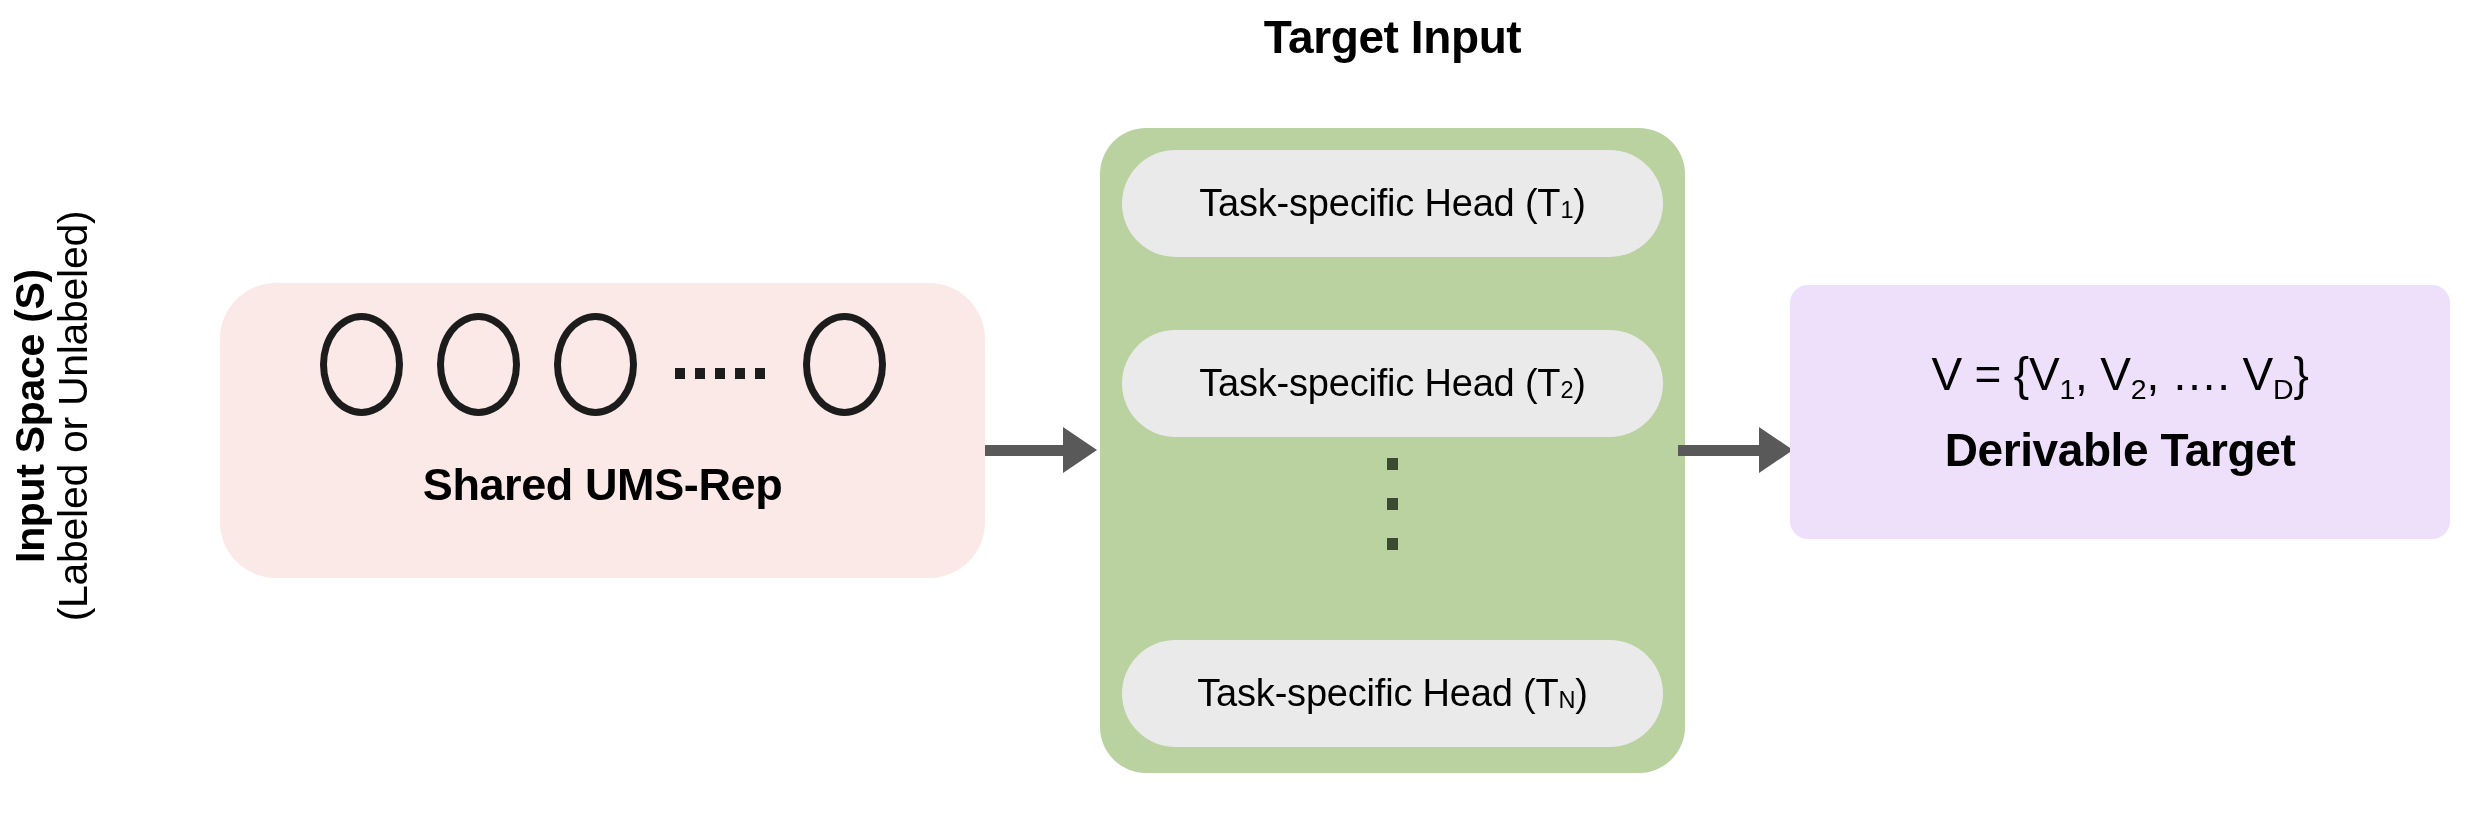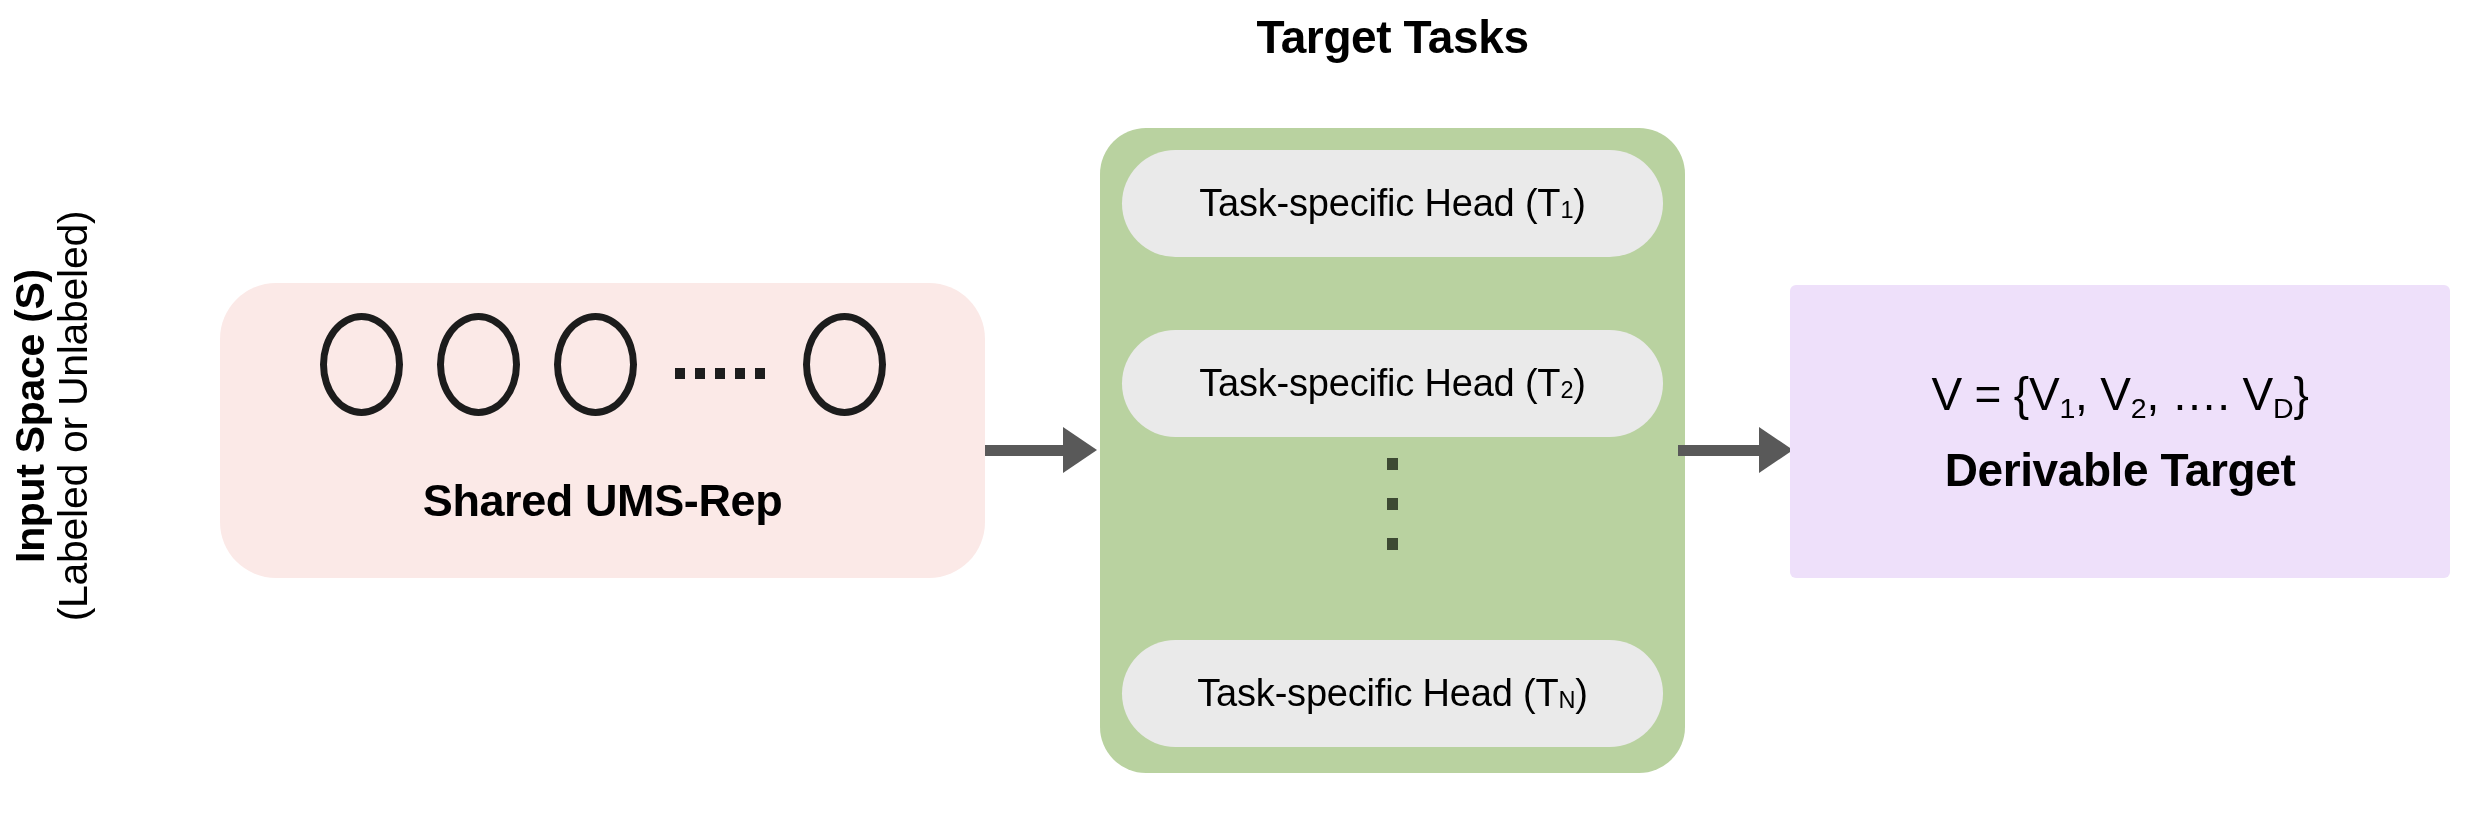--- a/index.html
+++ b/index.html
@@ -95,21 +95,21 @@
   }
   .dots-h i {
     display: block;
     width: 10px;
     height: 11px;
     background: #1c1c1c;
   }
   .pink-caption {
     position: absolute;
     left: 0;
-    top: 192px;
+    top: 176px;
     width: 765px;
     text-align: center;
     font-size: 45px;
     font-weight: bold;
     letter-spacing: -0.4px;
   }
 
   
   .arrow {
     position: absolute;
@@ -195,23 +195,23 @@
     height: 12px;
     background: #3d4a33;
   }
 
   
   .purple-panel {
     position: absolute;
     left: 1790px;
     top: 285px;
     width: 660px;
-    height: 293px;
+    height: 254px;
     background: #eee0fa;
-    border-radius: 6px;
+    border-radius: 18px;
     display: flex;
     flex-direction: column;
     align-items: center;
     justify-content: center;
     gap: 22px;
   }
   .purple-formula {
     font-size: 46px;
     font-weight: normal;
     letter-spacing: -0.2px;
@@ -257,21 +257,21 @@
       <div class="node-circle"></div>
     </div>
     <div class="pink-caption">Shared UMS-Rep</div>
   </div>
 
   <div class="arrow" id="arrow-1">
     <div class="shaft"></div>
     <div class="head"></div>
   </div>
 
-  <div class="green-title">Target Tasks</div>
+  <div class="green-title">Target Input</div>
   <div class="green-panel">
 
     <div class="head-pill" id="head-1">
       <span>Task-specific Head (T</span>
         <sub>1</sub>
         <span>)</span>
     </div>
 
     <div class="head-pill" id="head-2">
       <span>Task-specific Head (T</span>

